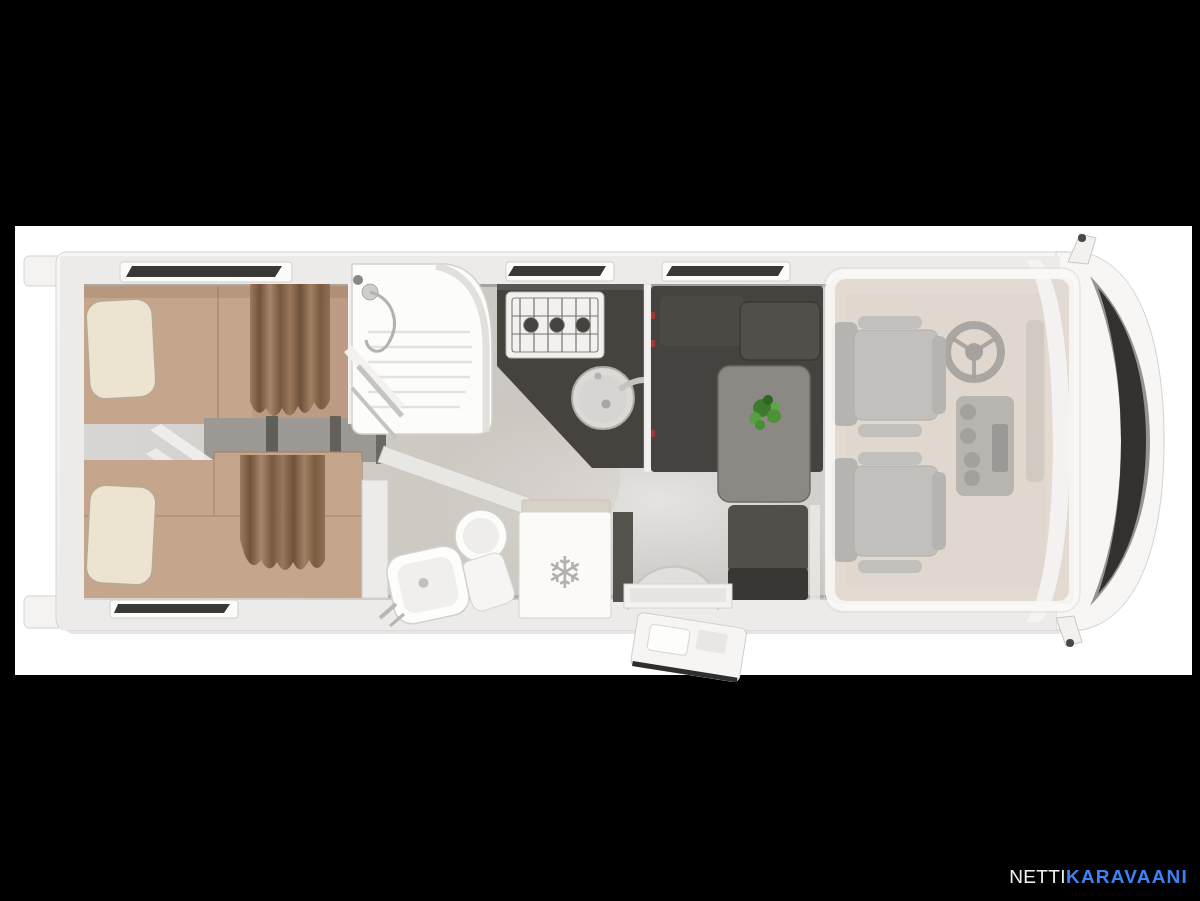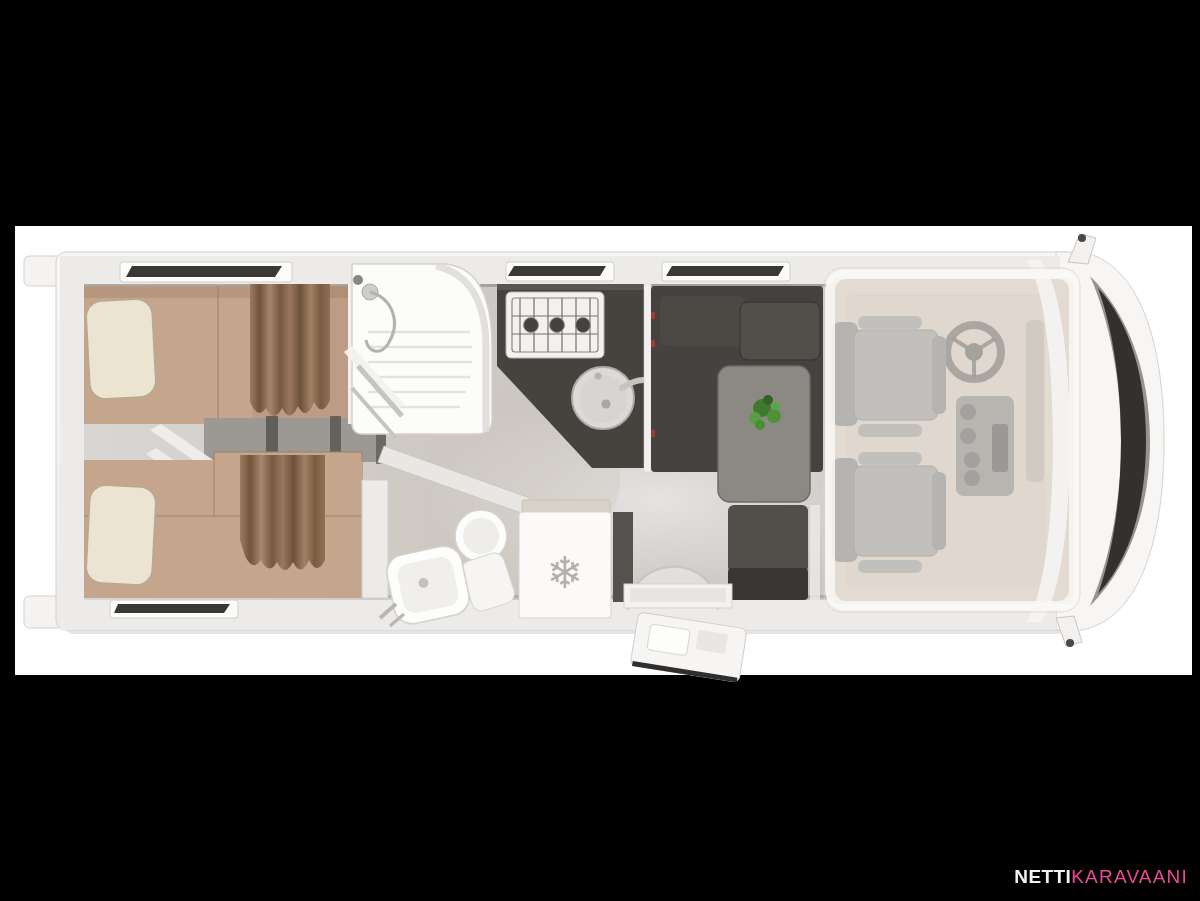--- a/index.html
+++ b/index.html
@@ -13,22 +13,22 @@
     --dash:#6b675f; --windshield:#333130; --window:#3a3835; --watermark:#f2f2f2;
     --red-clip:#a33b35;
   }
   html,body{margin:0;padding:0;background:#000;}
   .stage{position:relative;width:1200px;height:901px;background:var(--frame);
     overflow:hidden;font-family:"Liberation Sans",sans-serif;}
   .canvas{position:absolute;left:15px;top:226px;width:1177px;height:449px;background:var(--canvas);}
   svg.plan{position:absolute;left:0;top:0;width:1200px;height:901px;}
   .watermark{position:absolute;top:867px;right:12px;color:var(--watermark);
     font-size:19px;line-height:20px;letter-spacing:.4px;user-select:none;}
-  .wm-bold{font-weight:700;}
-  .wm-light{font-weight:400;letter-spacing:1.2px;color:#ec4899;}
+  .wm-bold{font-weight:400;}
+  .wm-light{font-weight:700;letter-spacing:1.2px;color:#3b82f6;}
   .snow{font-family:"DejaVu Sans",sans-serif;}
 </style>
 </head>
 <body>
 
 <div class="stage">
   <div class="canvas"></div>
 
   <svg class="plan" viewBox="0 0 1200 901">
     <defs>

